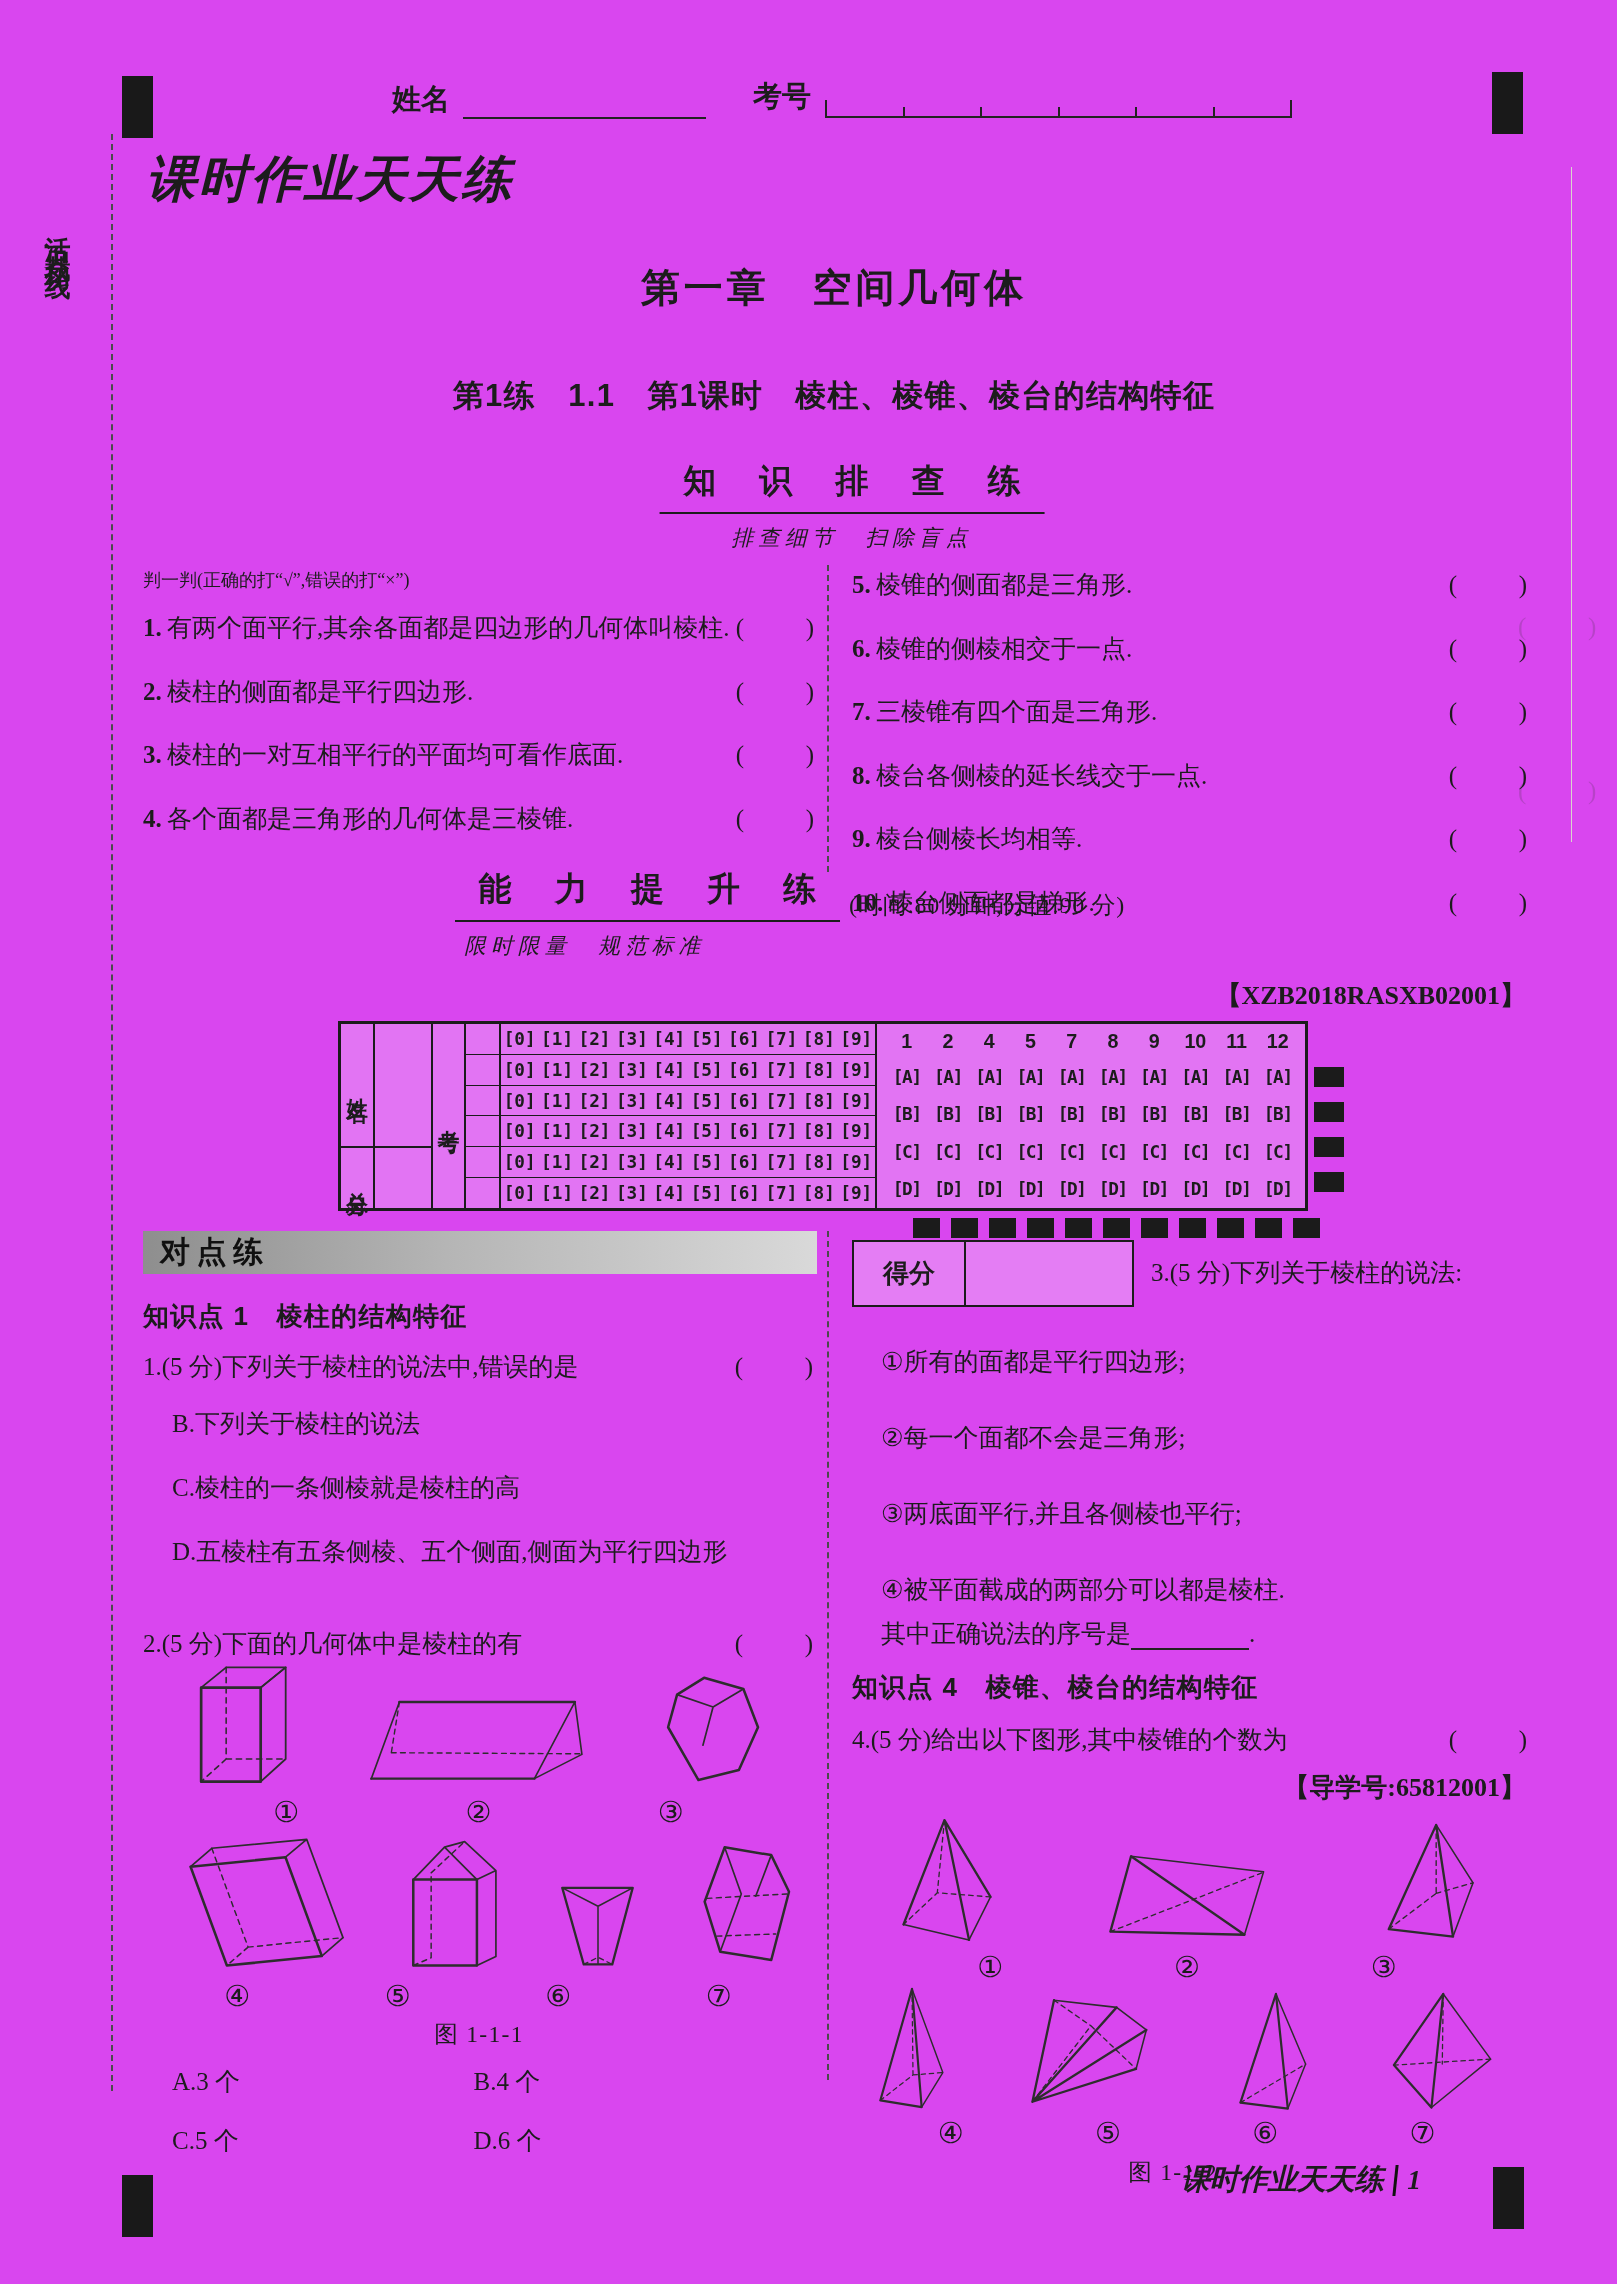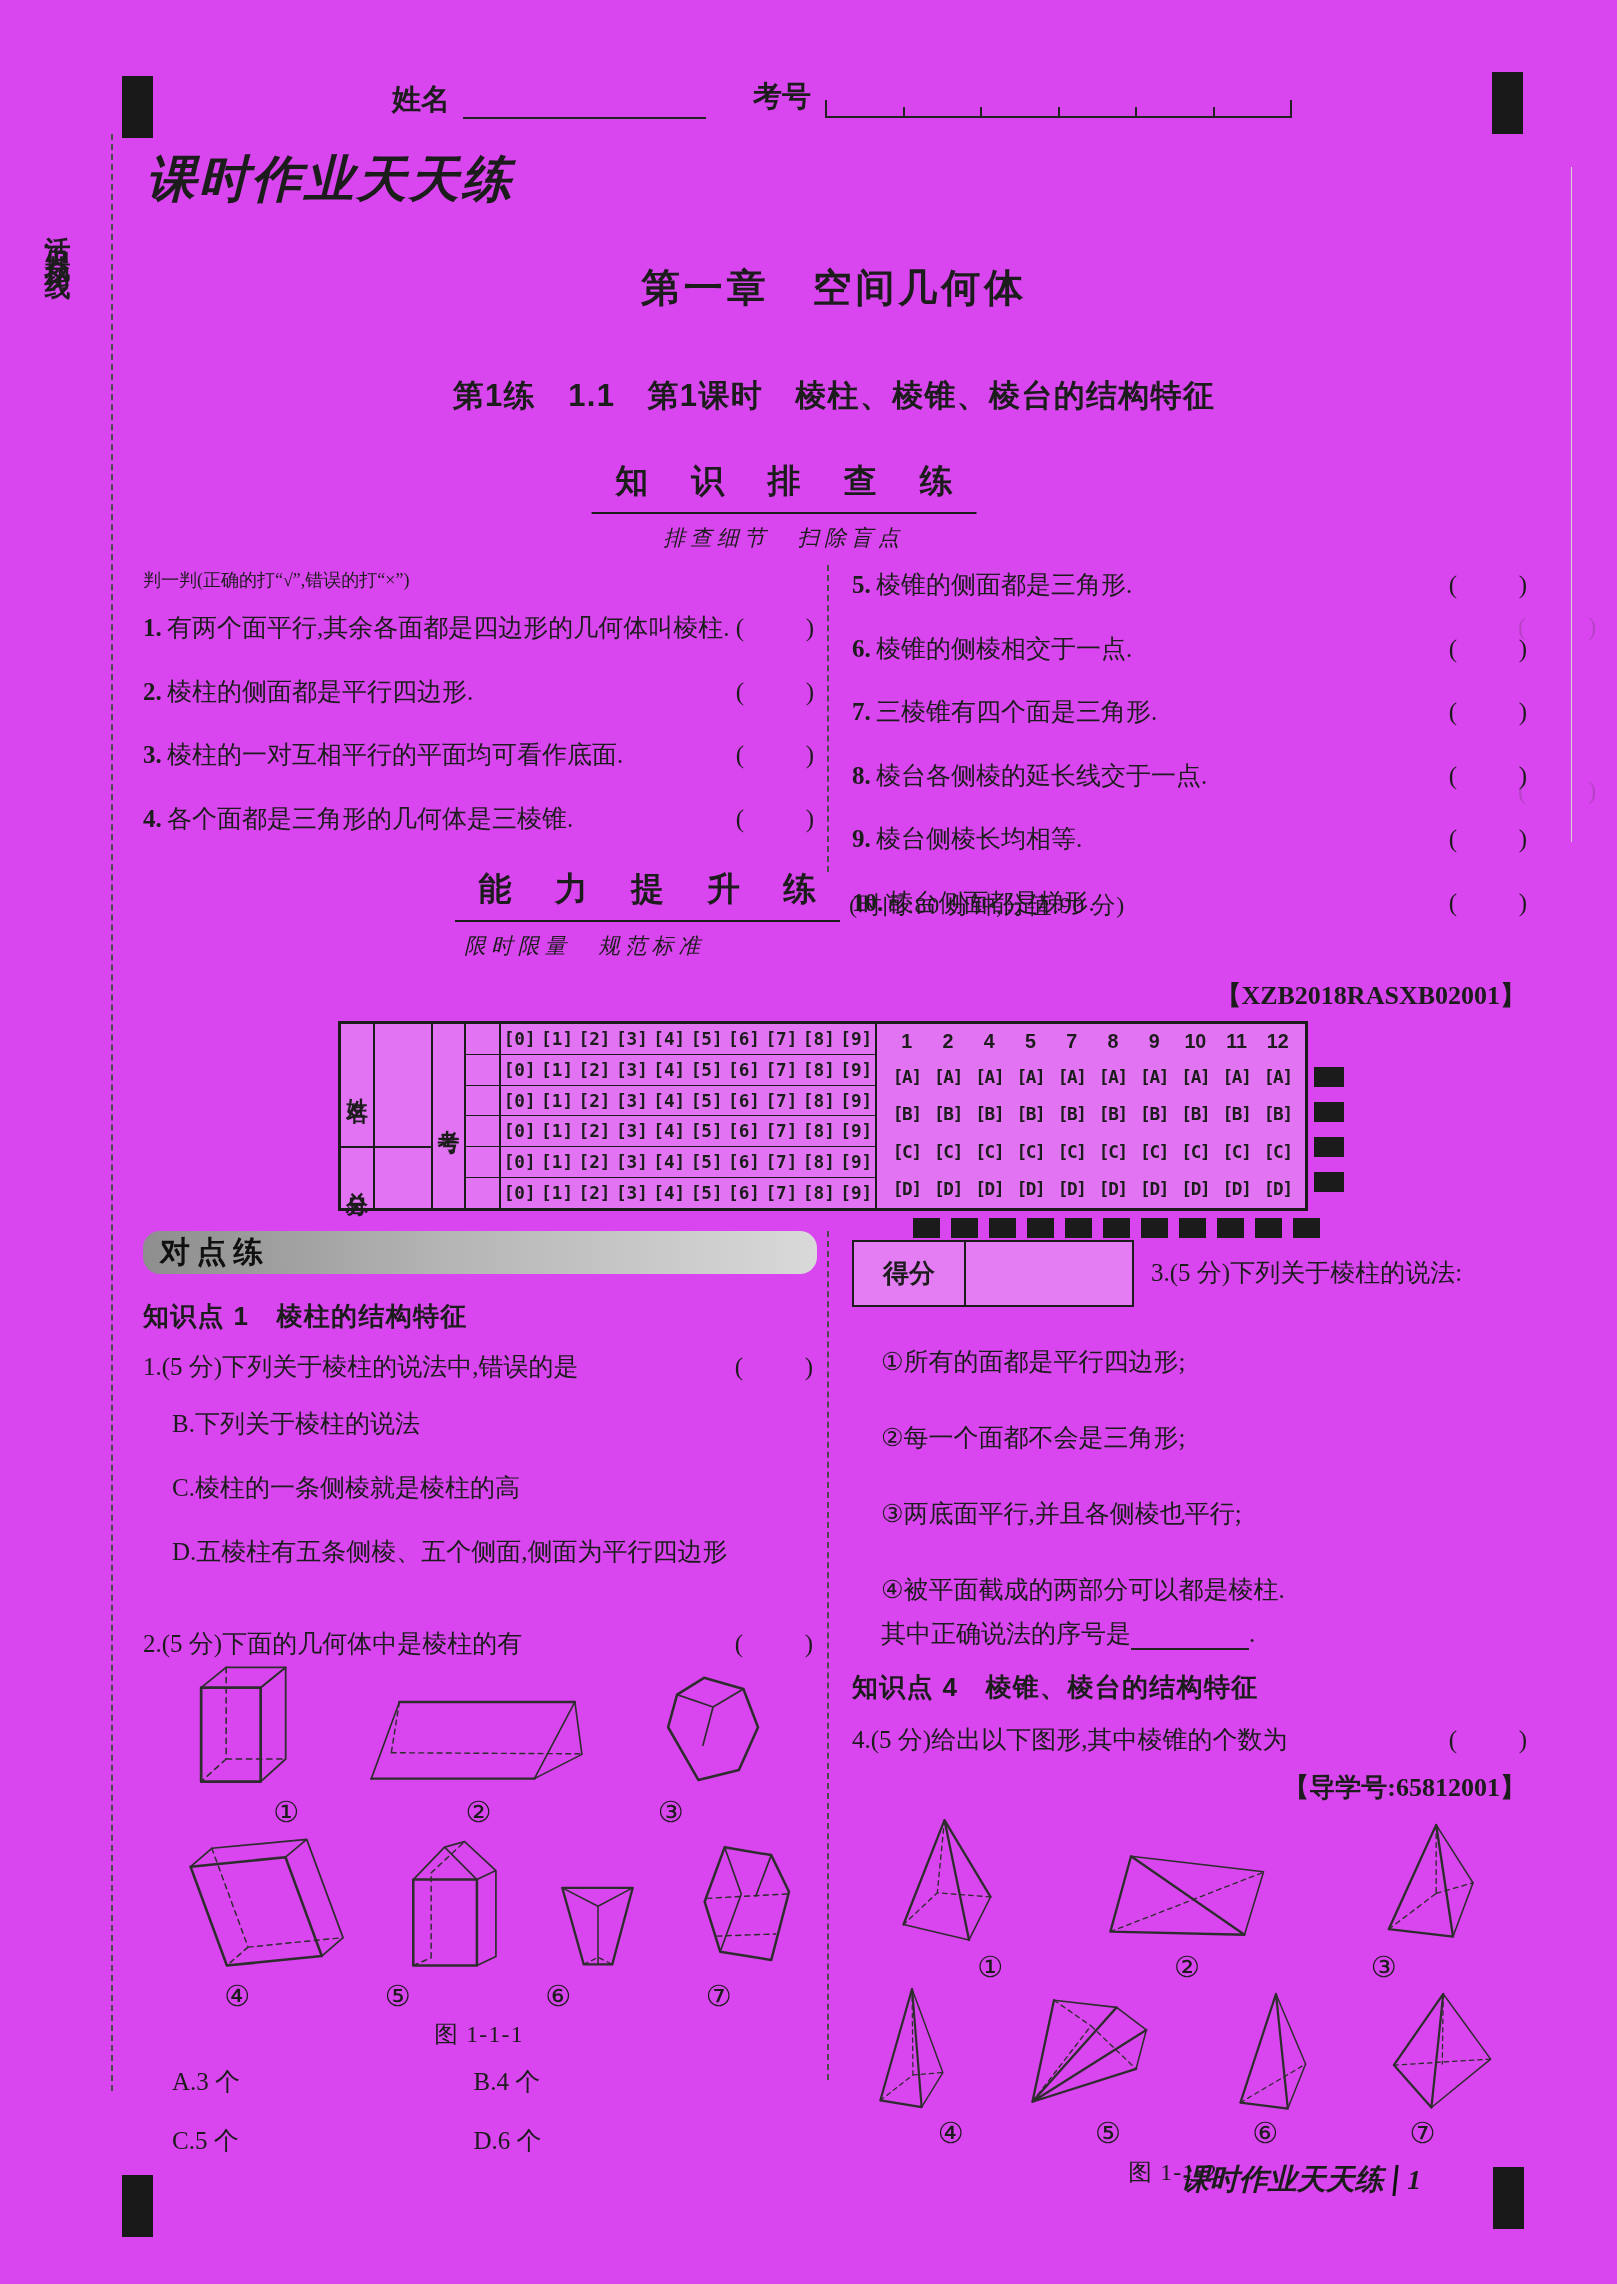--- a/index.html
+++ b/index.html
@@ -115,21 +115,21 @@
   <div class="abs side-text" style="left:41px;top:216px;">活页裁切线</div>
 
   <div class="abs faint-vline" style="left:1571px;top:167px;height:675px;"></div>
   <div class="abs bleed" style="left:1518px;top:610px;">(　　)</div>
   <div class="abs bleed" style="left:1518px;top:774px;">(　　)</div>
 
   <div class="abs masthead" style="left:146px;top:146px;">课时作业天天练</div>
   <div class="abs chapter" style="left:834px;top:261px;transform:translateX(-50%);white-space:nowrap;">第一章　空间几何体</div>
   <div class="abs lesson" style="left:834px;top:375px;transform:translateX(-50%);white-space:nowrap;">第1练　1.1　第1课时　棱柱、棱锥、棱台的结构特征</div>
 
-  <div class="abs sec-head" style="left:784px;top:459px;transform:translateX(-50%);">
+  <div class="abs sec-head" style="left:852px;top:459px;transform:translateX(-50%);">
     <div class="sec-title">知 识 排 查 练</div>
     <div class="sec-sub">排查细节　扫除盲点</div>
   </div>
 
   <div class="abs vdash" style="left:827px;top:565px;height:307px;"></div>
 
   <div class="abs tf-col" style="left:143px;top:569px;width:675px;">
     <div class="tf-intro">判一判(正确的打“√”,错误的打“×”)</div>
     <div>
 
@@ -379,21 +379,21 @@
       <i></i>
       <i></i>
       <i></i>
       <i></i>
       <i></i>
       <i></i>
   </div>
 
   <div class="abs vdash" style="left:827px;top:1231px;height:849px;"></div>
 
-  <div class="abs banner" style="left:143px;top:1231px;border-radius:17px;">
+  <div class="abs banner" style="left:143px;top:1231px;">
     <span>对点练</span>
   </div>
   <div class="abs kp" style="left:143px;top:1299px;">知识点 1　棱柱的结构特征</div>
 
   <div class="abs q-line" style="left:143px;top:1350px;width:674px;">
     <span>1.(5 分)下列关于棱柱的说法中,错误的是</span>
     <span class="tf-paren">(　　)</span>
   </div>
   <div class="abs" style="left:172px;top:1407px;width:649px;">
 

